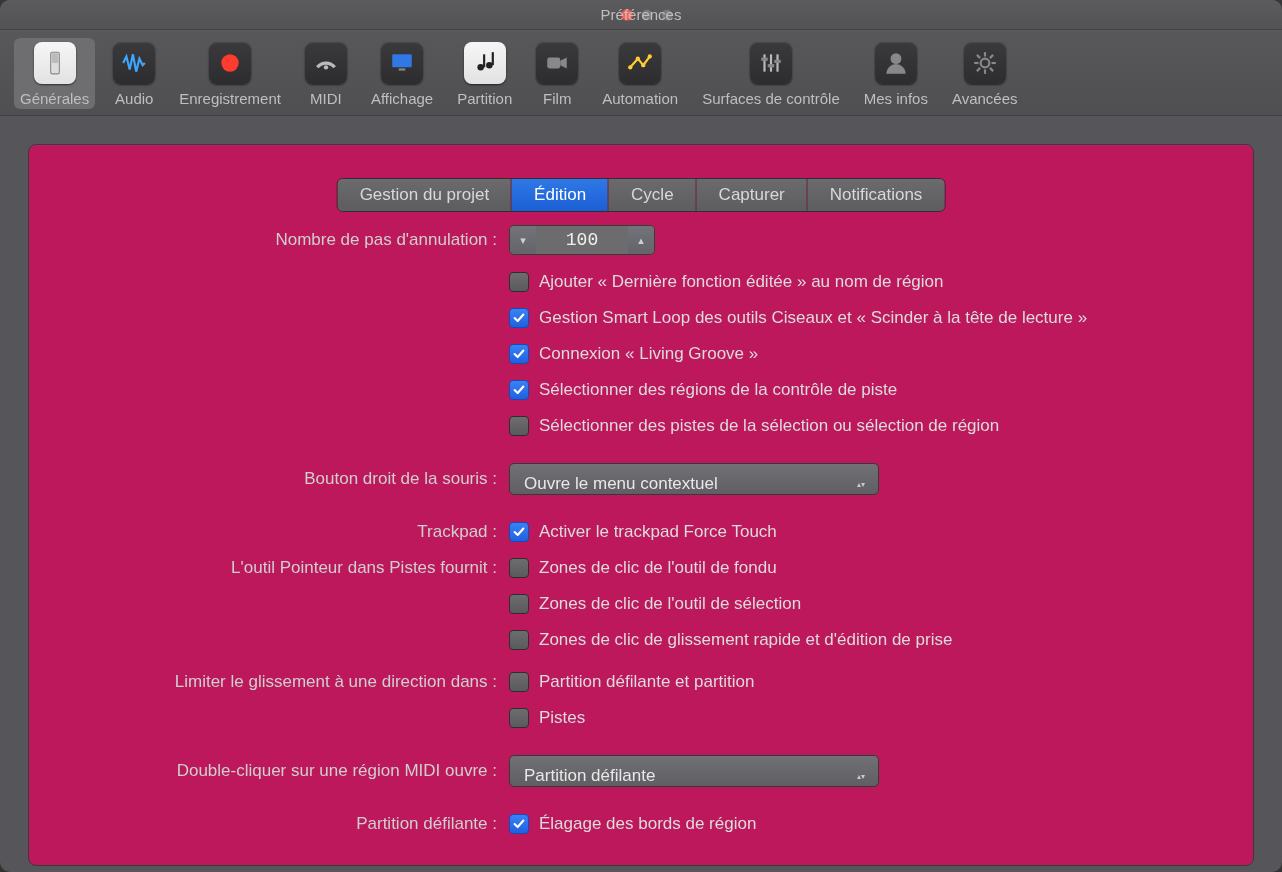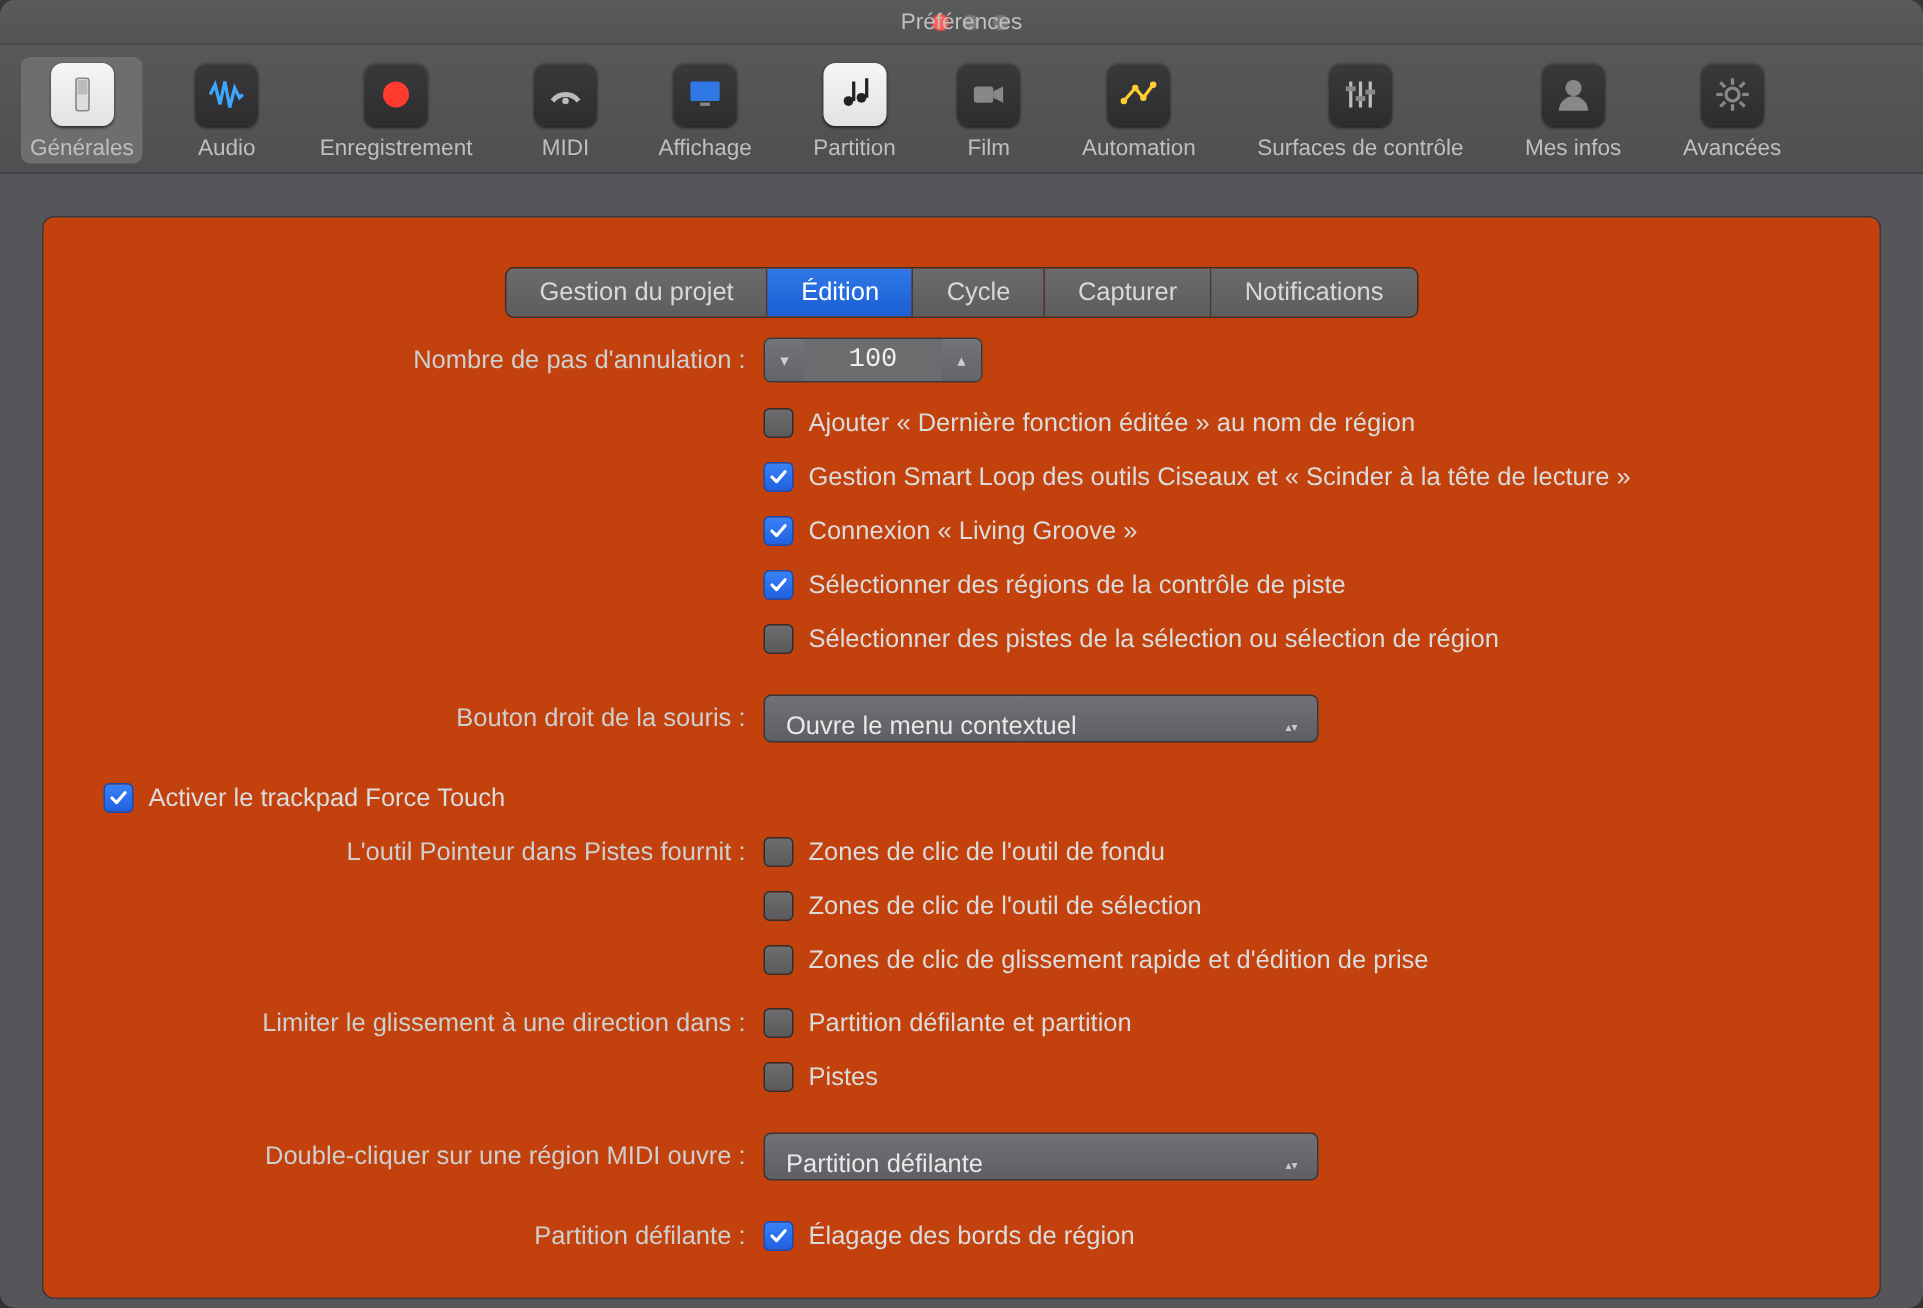--- a/index.html
+++ b/index.html
@@ -41,21 +41,21 @@
     position: absolute;
     left: 0; right: 0;
     text-align: center;
     font-size: 15px;
     color: #bfbfbf;
   }
   .toolbar {
     background: linear-gradient(#58585a, #4f4f51);
     padding: 8px 14px 6px 14px;
     display: flex;
-    gap: 29px;
+    gap: 12px;
     border-bottom: 1px solid #404042;
   }
   .tool {
     display: flex;
     flex-direction: column;
     align-items: center;
     gap: 6px;
     cursor: pointer;
     padding: 4px 6px 2px 6px;
     border-radius: 6px;
@@ -74,21 +74,21 @@
   .tool-icon.white { background: linear-gradient(#f6f6f6,#e2e2e2); }
   .tool-label {
     font-size: 15px;
     color: #bfbfbf;
   }
   .content {
     position: relative;
     padding: 28px 28px 0 28px;
   }
   .panel {
-    background: #c2410c;
+    background: #be185d;
     border: 1px solid #3a3a3c;
     border-radius: 8px;
     min-height: 700px;
     position: relative;
     padding-top: 60px;
     box-shadow: inset 0 1px 0 rgba(255,255,255,0.04);
   }
   .seg {
     position: absolute;
     top: 28px;
@@ -412,20 +412,21 @@
           <div class="ctrl">
             <div class="select">
               <span>Ouvre le menu contextuel</span>
               <span class="updn">▴▾</span>
             </div>
           </div>
         </div>
 
         <div class="gap"></div>
         <div class="row">
+          <div class="lab">Trackpad :</div>
           <div class="ctrl">
             <span class="cb checked">
                 <svg viewBox="0 0 16 16">
                   <path d="M3 8 L6.5 11.5 L13 4" stroke="#fff" stroke-width="2.4" fill="none" stroke-linecap="round" stroke-linejoin="round"></path>
                 </svg>
               </span>
             <span class="cb-label">Activer le trackpad Force Touch</span>
           </div>
         </div>
 

